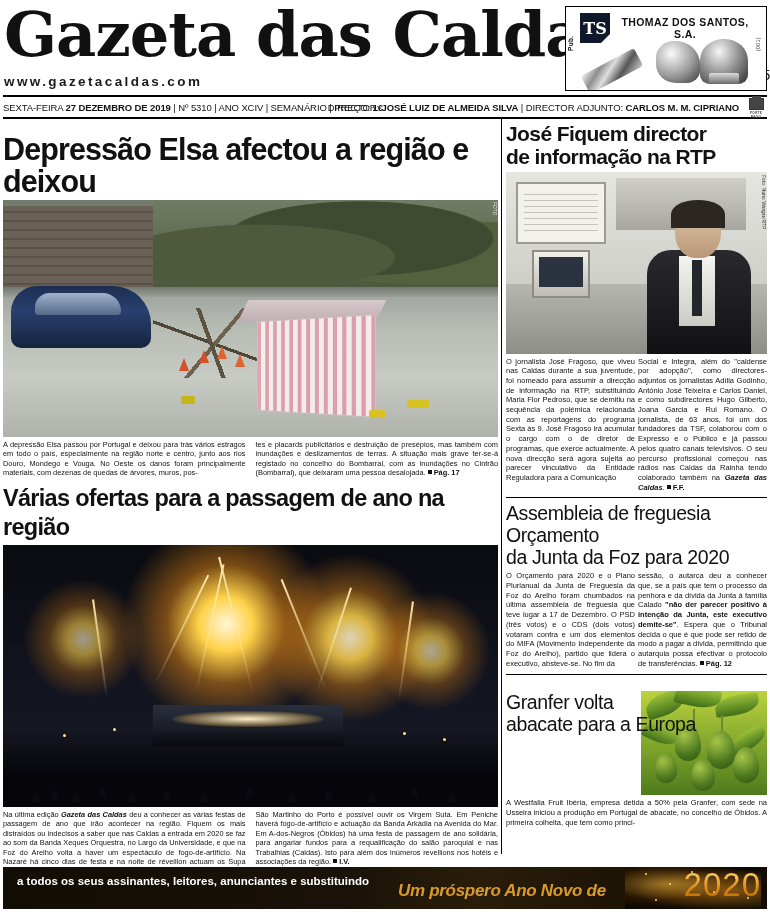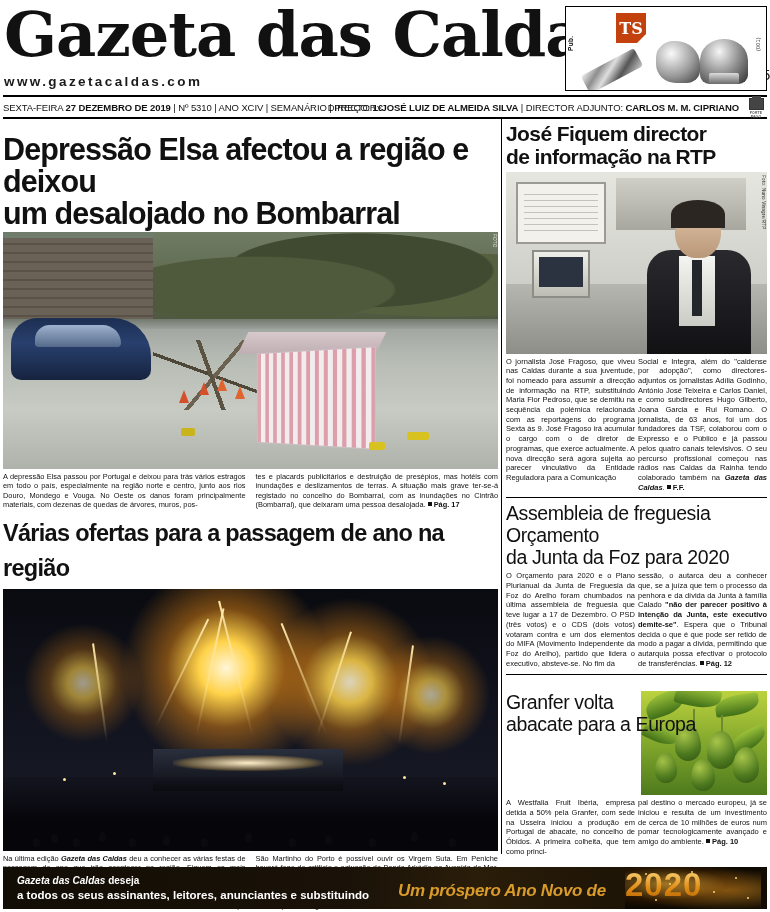--- a/index.html
+++ b/index.html
@@ -52,23 +52,23 @@
     letter-spacing:.3px;
   }
   .ad-ref{
     position:absolute;right:1px;top:4px;width:10px;height:40px;
     font-size:5.5px;color:#333;
     writing-mode:vertical-rl;transform:rotate(180deg);
     letter-spacing:.2px;
   }
   .ad-logo{
     position:absolute;left:14px;top:6px;width:30px;height:30px;
-    background:#c2410c;color:#fff;
+    background:#0f172a;color:#fff;
     font-family:"DejaVu Serif",serif;font-weight:700;font-size:16px;
-    display:flex;align-items:center;justify-content:center;margin-left:36px;
+    display:flex;align-items:center;justify-content:center;
   }
   .ad-logo::after{
     content:"";position:absolute;right:0;bottom:0;
     border-left:9px solid transparent;border-bottom:9px solid #fff;
   }
   .ad-title{
     position:absolute;left:52px;top:9px;right:14px;
     font-size:10.5px;font-weight:700;letter-spacing:.4px;color:#111;
     text-align:center;font-family:"Liberation Sans",sans-serif;
   }
@@ -135,21 +135,21 @@
     font-weight:700;
     font-size:30.5px;
     line-height:32px;
     letter-spacing:-0.9px;
     color:#111;
   }
   h1.head-main .ln{display:block;}
   h1.head-mid{
     margin:6px 0 3px 0;
     font-family:"Liberation Sans",sans-serif;
-    font-weight:700;font-size:23.5px;line-height:35px;
+    font-weight:700;font-size:23.5px;line-height:29px;
     letter-spacing:-0.7px;color:#111;
   }
   h2.head-right{
     margin:3px 0 4px 0;
     font-family:"Liberation Sans",sans-serif;
     font-weight:700;font-size:21px;line-height:23px;
     letter-spacing:-0.6px;color:#111;
   }
   h2.head-right .ln{display:block;}
   h2.head-thin{
@@ -308,22 +308,22 @@
     font-style:italic;font-weight:700;font-size:17px;
     color:#d99b2a;letter-spacing:-0.3px;white-space:nowrap;
   }
   .banner-year{
     position:absolute;right:6px;top:0;width:136px;height:42px;
     background:radial-gradient(ellipse at 30% 40%,rgba(255,190,60,.55),rgba(120,60,0,.25) 45%,transparent 70%),
                radial-gradient(ellipse at 75% 55%,rgba(255,170,40,.5),transparent 65%),
                #0c0802;
   }
   .banner-year .yr{
-    position:absolute;left:0;top:-1px;width:100%;text-align:left;
-    font-weight:700;font-size:33px;letter-spacing:1px;
+    position:absolute;left:0;top:-1px;width:100%;text-align:right;
+    font-weight:400;font-size:33px;letter-spacing:1px;
     background:linear-gradient(#ffe08a,#e08a12 60%,#a85a06);
     -webkit-background-clip:text;background-clip:text;color:transparent;
     font-family:"Liberation Sans",sans-serif;
   }
   .spark{position:absolute;width:2px;height:2px;border-radius:50%;background:#ffd86a;}
 </style>
 </head>
 <body>
 
 <div class="page">
@@ -336,20 +336,21 @@
         <div class="site-url">www.gazetacaldas.com</div>
       </div>
     </div>
 
     <div class="desde">desde 1925</div>
 
     <div class="ad-top">
       <div class="ad-pub">Pub.</div>
       <div class="ad-ref">(001)</div>
       <div class="ad-logo">TS</div>
+      <div class="ad-title">THOMAZ DOS SANTOS, S.A.</div>
       <div class="ad-img">
         <div class="pipe"></div>
         <div class="cowl"></div>
         <div class="spinner"></div>
       </div>
     </div>
   </div>
 
   <div class="rule-thick"></div>
 
@@ -364,21 +365,20 @@
 
   <div class="rule-med"></div>
 
   <div class="content" style="height:740px;">
     <div class="vdivider" style="height:735px;"></div>
 
     <div class="col-left">
 
       <h1 class="head-main">
         <span class="ln">Depressão Elsa afectou a região e deixou</span>
-        <span class="ln">um desalojado no Bombarral</span>
       </h1>
 
       <div class="photo photo-storm">
         <div class="ps-sky"></div>
         <div class="ps-wall"></div>
         <div class="ps-trees"></div>
         <div class="ps-road"></div>
         <div class="ps-car"></div>
         <div class="ps-debris"></div>
         <div class="ps-cone" style="left:196px;top:150px;"></div>
@@ -390,21 +390,21 @@
             <div class="ps-stripe"></div>
           </div>
         <div class="ps-yellow" style="left:404px;top:200px;"></div>
         <div class="ps-yellow" style="left:366px;top:210px;width:16px;"></div>
         <div class="ps-yellow" style="left:178px;top:196px;width:14px;background:#c9b41c;"></div>
         <div class="photo-credit">FOTO</div>
       </div>
 
       <div class="cap-2col">
         <div>A depressão Elsa passou por Portugal e deixou para trás vários estragos em todo o país, especialmente na região norte e centro, junto aos rios Douro, Mondego e Vouga. No Oeste os danos foram principalmente materiais, com dezenas de quedas de árvores, muros, pos-</div>
-        <div><span>tes e placards publicitários e destruição de presépios, mas hotéis com inundações e deslizamentos de terras. A situação mais grave ter-se-á registado no concelho do Bombarral, com as inundações no Cintrão (Bombarral), que deixaram uma pessoa desalojada.</span>
+        <div><span>tes e placards publicitários e destruição de presépios, mas também com inundações e deslizamentos de terras. A situação mais grave ter-se-á registado no concelho do Bombarral, com as inundações no Cintrão (Bombarral), que deixaram uma pessoa desalojada.</span>
           <span class="pg"><span class="sq"></span><span>Pág. 17</span></span>
         </div>
       </div>
 
       <h1 class="head-mid">Várias ofertas para a passagem de ano na região</h1>
 
       <div class="photo photo-fire">
         <div class="pf-sky"></div>
         <div class="pf-burst" style="left:118px;top:-26px;width:210px;height:210px;"></div>
         <div class="pf-burst" style="left:262px;top:8px;width:170px;height:170px;opacity:.85;"></div>
@@ -485,21 +485,21 @@
 
       <div class="rule-sm"></div>
 
       <h2 class="head-thin">
         <span class="ln">Assembleia de freguesia Orçamento</span>
         <span class="ln">da Junta da Foz para 2020</span>
       </h2>
 
       <div class="body2">
         <div>O Orçamento para 2020 e o Plano Plurianual da Junta de Freguesia da Foz do Arelho foram chumbados na última assembleia de freguesia que teve lugar a 17 de Dezembro. O PSD (três votos) e o CDS (dois votos) votaram contra e um dos elementos do MIFA (Movimento Independente da Foz do Arelho), partido que lidera o executivo, absteve-se. No fim da</div>
-        <div><span>sessão, o autarca deu a conhecer que, se a juíza que tem o processo da penhora e da dívida da Junta à família Calado </span><b>"não der parecer positivo à intenção da Junta, este executivo demite-se"</b><span>. Espera que o Tribunal decida o que é que pode ser retido de modo a pagar a dívida, permitindo que autarquia possa efectivar o protocolo de transferências.</span>
+        <div><span>sessão, o autarca deu a conhecer que, se a país que tem o processo da penhora e da dívida da Junta à família Calado </span><b>"não der parecer positivo à intenção da Junta, este executivo demite-se"</b><span>. Espera que o Tribunal decida o que é que pode ser retido de modo a pagar a dívida, permitindo que autarquia possa efectivar o protocolo de transferências.</span>
           <span class="pg"><span class="sq"></span><span>Pág. 12</span></span>
         </div>
       </div>
 
       <div class="rule-sm2"></div>
 
       <div style="position:relative;height:104px;margin-top:4px;">
         <div class="photo photo-avoc">
           <div class="pa-bg"></div>
           <div class="pa-leaf" style="left:4px;top:2px;width:40px;height:22px;transform:rotate(-18deg);"></div>
@@ -516,30 +516,26 @@
           <div class="pa-fruit" style="left:14px;top:62px;width:22px;height:30px;opacity:.9;"></div>
         </div>
         <h2 class="head-thin granfer-head" style="margin-top:16px;">
           <span class="ln">Granfer volta</span>
           <span class="ln">abacate para a Europa</span>
         </h2>
       </div>
 
       <div class="body2">
         <div>A Westfalia Fruit Ibéria, empresa detida a 50% pela Granfer, com sede na Usseira iniciou a produção em Portugal de abacate, no concelho de Óbidos.  A primeira colheita, que tem como princi-</div>
-        <div><span>pal destino o mercado europeu, já se iniciou e resulta de um investimento de cerca de 10 milhões de euros num pomar tecnologicamente avançado e amigo do ambiente.</span>
-          <span class="pg"><span class="sq"></span><span>Pág. 10</span></span>
-        </div>
       </div>
     </div>
   </div>
 
   <div class="banner">
     <div class="banner-txt">
-      <div class="l1"><i>Gazeta das Caldas</i><span> deseja</span></div>
       <div class="l2">a todos os seus assinantes, leitores, anunciantes e substituindo</div>
     </div>
     <div class="banner-wish">Um próspero Ano Novo de</div>
     <div class="banner-year">
       <div class="yr">2020</div>
       <div class="spark" style="left:20px;top:6px;"></div>
       <div class="spark" style="left:44px;top:16px;"></div>
       <div class="spark" style="left:66px;top:4px;"></div>
       <div class="spark" style="left:88px;top:24px;"></div>
       <div class="spark" style="left:110px;top:10px;"></div>

